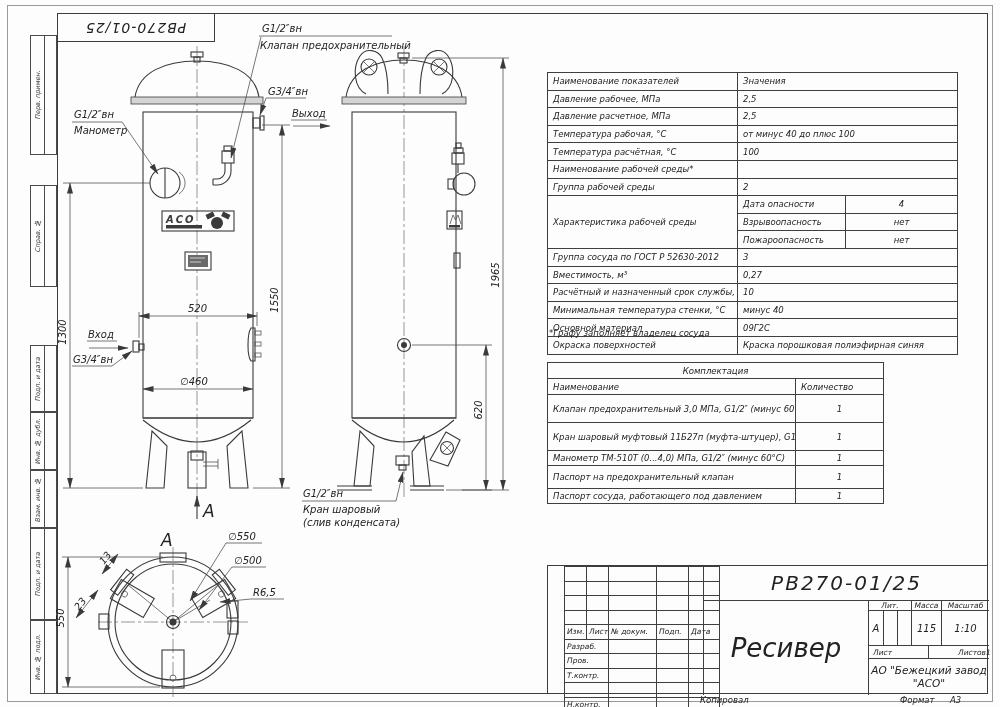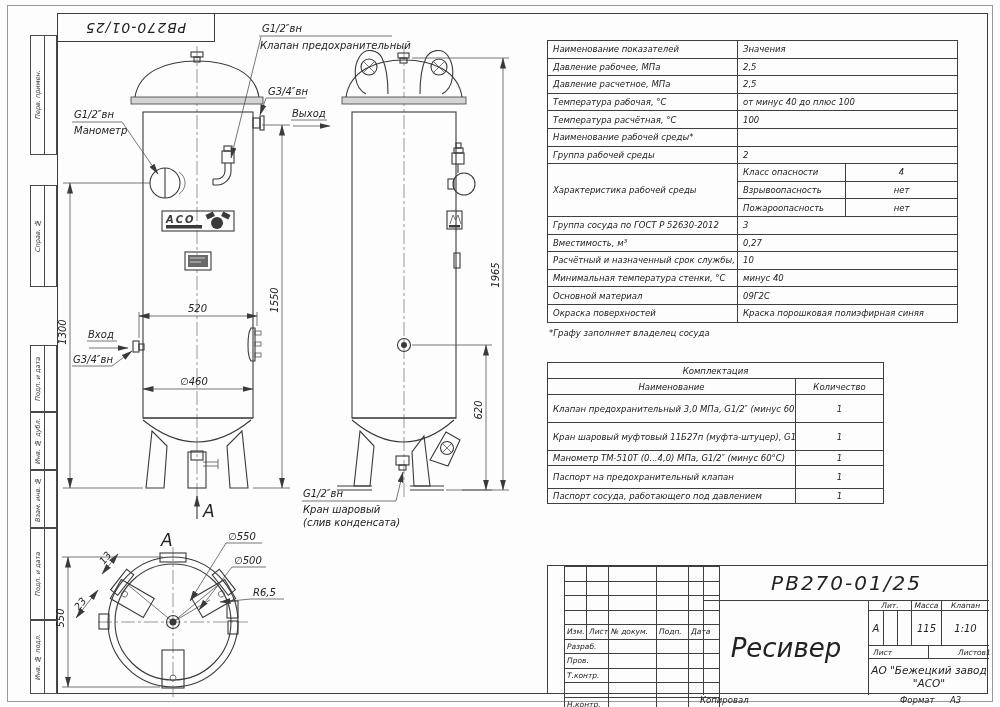--- a/index.html
+++ b/index.html
@@ -10,28 +10,28 @@
   .mblock{position:absolute;left:30px;width:27px;border:1px solid #4a4a4a;box-sizing:border-box;}
   .mdivider{position:absolute;left:13px;top:0;bottom:0;width:0;border-left:1px solid #4a4a4a;}
   .mlabel{position:absolute;left:0;top:0;width:13px;height:100%;display:flex;align-items:center;justify-content:center;
     writing-mode:vertical-rl;transform:rotate(180deg);font:italic 6.5px "DejaVu Sans",sans-serif;color:#333;white-space:nowrap;}
   
   .stamp{position:absolute;left:57px;top:13px;width:158px;height:29px;border:1.3px solid #3c3c3c;box-sizing:border-box;
     display:flex;align-items:center;justify-content:center;}
   .stamp span{transform:rotate(180deg);font:italic 14px "DejaVu Sans",sans-serif;color:#222;letter-spacing:1px;}
   
   table{border-collapse:collapse;table-layout:fixed;}
-  .specs{position:absolute;left:547px;top:40px;width:410px;}
+  .specs{position:absolute;left:547px;top:72px;width:410px;}
   .specs td{border:1px solid #3f3f3f;font:italic 8.5px "DejaVu Sans",sans-serif;color:#222;height:16.6px;padding:0 5px;overflow:hidden;white-space:nowrap;}
   .specs td.sub-val{text-align:center;}
   .footnote{position:absolute;left:549px;top:328px;font:italic 8.5px "DejaVu Sans",sans-serif;color:#222;}
   .kit{position:absolute;left:547px;top:362px;width:336px;}
   .kit td{border:1px solid #3f3f3f;font:italic 8.5px "DejaVu Sans",sans-serif;color:#222;padding:0 5px;overflow:hidden;white-space:nowrap;}
   .kit .t-title{text-align:center;height:15px;}
-  .kit .t-head{text-align:center;height:15px;}
+  .kit .t-head{text-align:left;height:15px;}
   .kit .qty{text-align:center;}
   
   .tblock{position:absolute;left:547px;top:565px;width:441px;height:129px;border:1.5px solid #3c3c3c;box-sizing:border-box;}
   .tbl-left{position:absolute;left:16px;top:0;width:155px;height:161px;}
   .tbl-left td{border:1px solid #3f3f3f;font:italic 7.5px "DejaVu Sans",sans-serif;color:#222;height:9.6px;padding:0 2px;overflow:hidden;white-space:nowrap;}
   .cell{position:absolute;box-sizing:border-box;font-style:italic;color:#222;}
   .docnum{left:155px;top:0;width:286px;height:35px;border-left:1.2px solid #3f3f3f;border-bottom:1.2px solid #3f3f3f;
     display:flex;align-items:center;justify-content:center;font-size:20px;letter-spacing:2px;}
   .dname{left:155px;top:35px;width:165px;height:94px;display:flex;align-items:center;justify-content:center;font-size:26px;}
   .rg{border-left:1px solid #3f3f3f;border-bottom:1px solid #3f3f3f;display:flex;align-items:center;justify-content:center;font-size:7.5px;}
@@ -351,21 +351,21 @@
   <tr>
         <td>Наименование рабочей среды*</td>
         <td colspan="2"></td>
       </tr>
   <tr>
         <td>Группа рабочей среды</td>
         <td colspan="2">2</td>
       </tr>
   <tr>
         <td rowspan="3">Характеристика рабочей среды</td>
-        <td>Класс опасности</td>
+        <td>Дата опасности</td>
         <td class="sub-val">4</td>
       </tr>
   <tr>
         <td>Взрывоопасность</td>
         <td class="sub-val">нет</td>
       </tr>
   <tr>
         <td>Пожароопасность</td>
         <td class="sub-val">нет</td>
       </tr>
@@ -513,21 +513,21 @@
           <td></td>
           <td></td>
           <td></td>
         </tr>
   </tbody>
     </table>
   <div class="cell docnum">РВ270-01/25</div>
   <div class="cell dname" style="border-left:1.2px solid #3f3f3f;font-style:italic;">Ресивер</div>
   <div class="cell rg" style="left:320px;top:35px;width:43px;height:10px;">Лит.</div>
   <div class="cell rg" style="left:363px;top:35px;width:30px;height:10px;">Масса</div>
-  <div class="cell rg" style="left:393px;top:35px;width:48px;height:10px;border-right:none;">Клапан</div>
+  <div class="cell rg" style="left:393px;top:35px;width:48px;height:10px;border-right:none;">Масштаб</div>
   <div class="cell rg rgv" style="left:320px;top:45px;width:15px;height:35px;">А</div>
   <div class="cell rg" style="left:335px;top:45px;width:14px;height:35px;"></div>
   <div class="cell rg" style="left:349px;top:45px;width:14px;height:35px;"></div>
   <div class="cell rg rgv" style="left:363px;top:45px;width:30px;height:35px;">115</div>
   <div class="cell rg rgv" style="left:393px;top:45px;width:48px;height:35px;border-right:none;">1:10</div>
   <div class="cell rg" style="left:320px;top:80px;width:60px;height:13px;justify-content:flex-start;padding-left:4px;">Лист</div>
   <div class="cell rg" style="left:380px;top:80px;width:61px;height:13px;border-right:none;justify-content:space-around;padding-left:29px;">
     <span>Листов</span>
     <span>1</span>
   </div>

